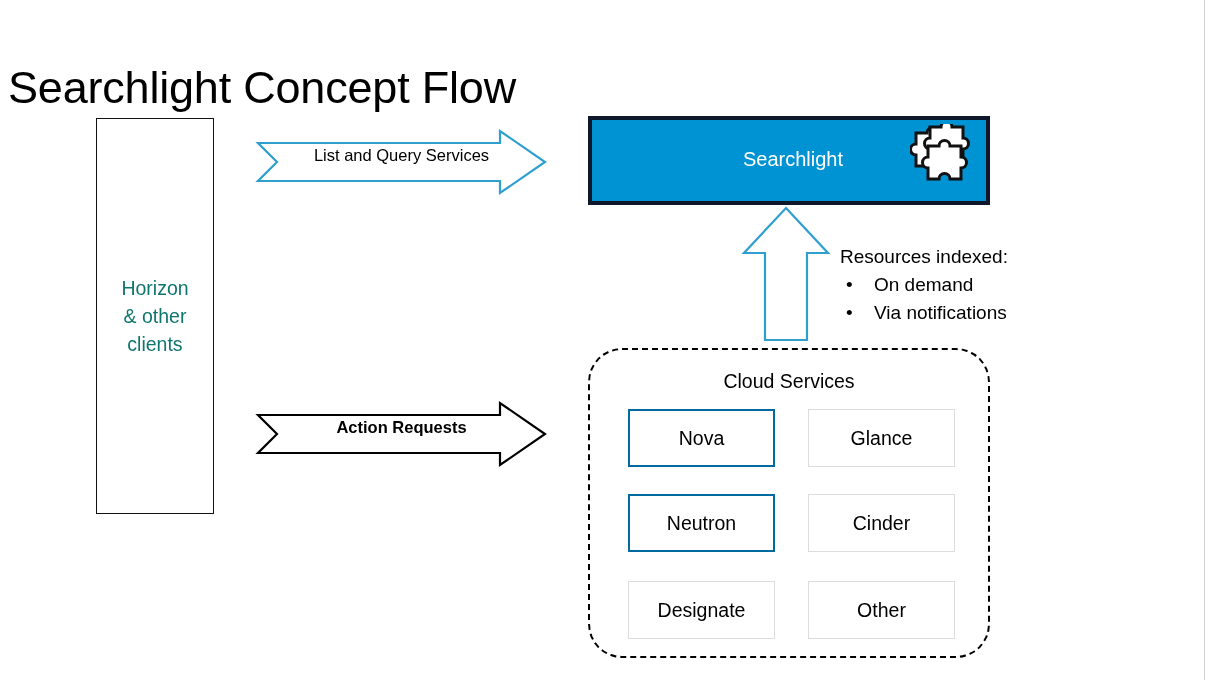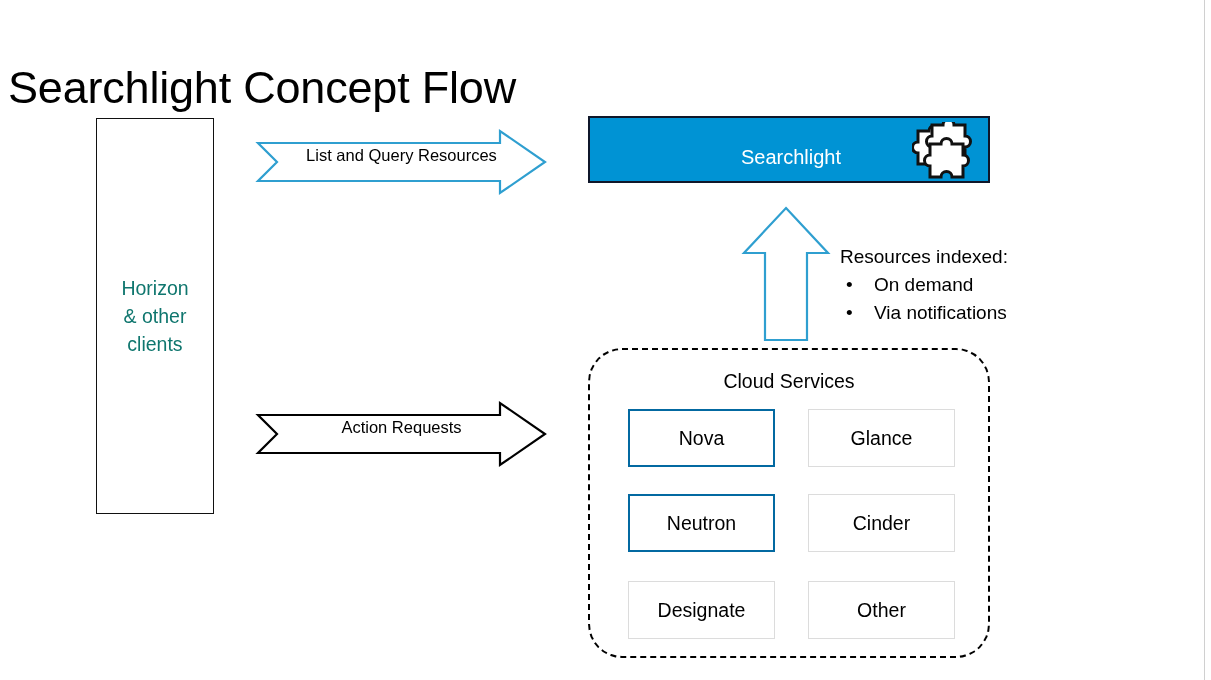--- a/index.html
+++ b/index.html
@@ -76,32 +76,32 @@
   .arrow-label {
     position: absolute;
     font-size: 16.5px;
     text-align: center;
     color: #000000;
     white-space: nowrap;
   }
   #arrow-query-svg { left: 258px; top: 131px; }
   #arrow-query-label { left: 258px; top: 146px; width: 287px; }
   #arrow-action-svg { left: 258px; top: 403px; }
-  #arrow-action-label { left: 258px; top: 418px; width: 287px; }
+  #arrow-action-label { left: 258px; top: 418px; width: 287px; font-weight: bold; }
   #arrow-up-svg { left: 744px; top: 208px; }
 
   
   .searchlight-bar {
     position: absolute;
     left: 588px;
     top: 116px;
     width: 402px;
-    height: 67px;
+    height: 89px;
     background: #0093d4;
-    border: 2px solid #0f172a;
+    border: 4px solid #0f172a;
     box-sizing: border-box;
   }
   .searchlight-title {
     position: absolute;
     left: 0;
     top: 28px;
     width: 402px;
     text-align: center;
     font-size: 20px;
     color: #ffffff;
@@ -223,21 +223,21 @@
 
   <div class="clients-box">
     <div class="clients-box-label">Horizon
 &amp; other
 clients</div>
   </div>
 
   <svg id="arrow-query-svg" class="arrow-svg" width="287" height="62" viewBox="0 0 287 62">
     <polygon points="0,12 242,12 242,0 287,31 242,62 242,50 0,50 19,31" fill="#ffffff" stroke="#2f9fd0" stroke-width="2.2" stroke-linejoin="miter"></polygon>
   </svg>
-  <div id="arrow-query-label" class="arrow-label">List and Query Resources</div>
+  <div id="arrow-query-label" class="arrow-label">List and Query Services</div>
 
   <svg id="arrow-action-svg" class="arrow-svg" width="287" height="62" viewBox="0 0 287 62">
     <polygon points="0,12 242,12 242,0 287,31 242,62 242,50 0,50 19,31" fill="#ffffff" stroke="#000000" stroke-width="2.2" stroke-linejoin="miter"></polygon>
   </svg>
   <div id="arrow-action-label" class="arrow-label">Action Requests</div>
 
   <svg id="arrow-up-svg" class="arrow-svg" width="84" height="132" viewBox="0 0 84 132">
     <polygon points="42,0 84,45 63,45 63,132 21,132 21,45 0,45" fill="#ffffff" stroke="#2f9fd0" stroke-width="2.2" stroke-linejoin="miter"></polygon>
   </svg>
 

